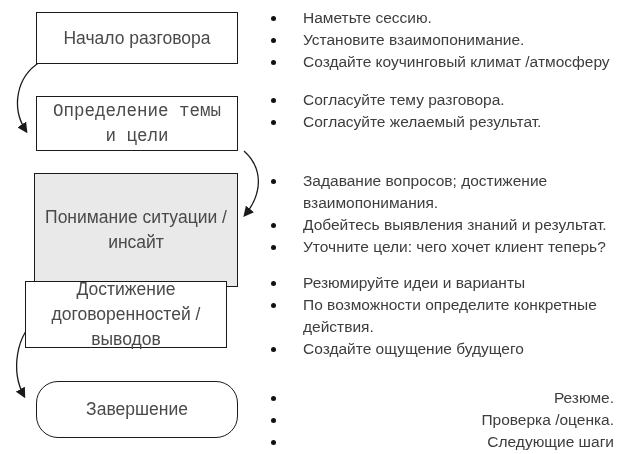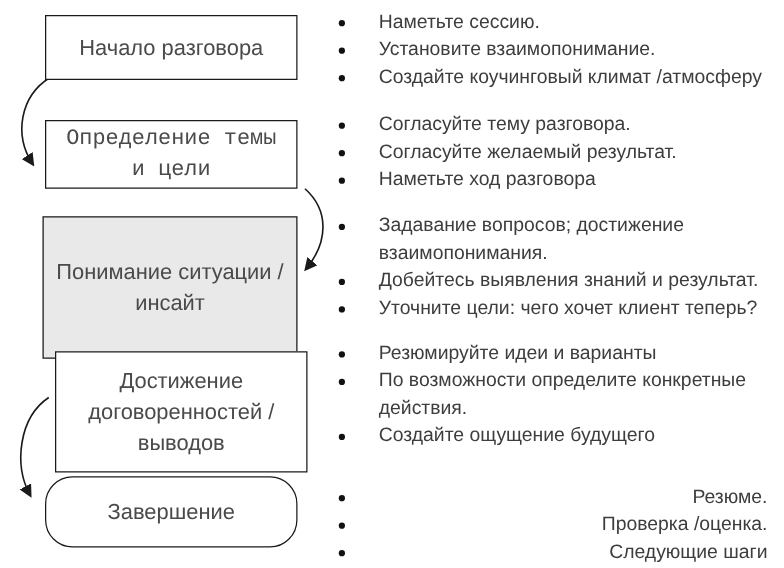--- a/index.html
+++ b/index.html
@@ -33,21 +33,21 @@
     color:var(--box-text);
     font-size:17.5px;
     line-height:25px;
     white-space:pre-line;
     padding:0 6px;
   }
   .stage-box.highlight{background:var(--highlight-fill);}
   .box-1{left:36px;top:12px;width:202px;height:52px;}
   .box-2{left:36px;top:96px;width:202px;height:55px;font-family:Liberation Mono, monospace;}
   .box-3{left:34px;top:173px;width:204px;height:114px;}
-  .box-4{left:44px;top:281px;width:202px;height:97px;}
+  .box-4{left:25px;top:281px;width:202px;height:67px;}
   .box-5{left:36px;top:381px;width:202px;height:57px;border-radius:22px;}
 
   .bullet-group{
     position:absolute;
     left:262px;
     width:356px;
     margin:0;padding:0;
     list-style:none;
   }
   .group-1{top:7px;}
@@ -100,21 +100,20 @@
 
   <ul class="bullet-group group-1">
     <li>Наметьте сессию.</li>
     <li>Установите взаимопонимание.</li>
     <li>Создайте коучинговый климат /атмосферу</li>
   </ul>
 
   <ul class="bullet-group group-2">
     <li>Согласуйте тему разговора.</li>
     <li>Согласуйте желаемый результат.</li>
-    <li>Наметьте ход разговора</li>
   </ul>
 
   <ul class="bullet-group group-3">
     <li>Задавание вопросов; достижение взаимопонимания.</li>
     <li>Добейтесь выявления знаний и результат.</li>
     <li>Уточните цели: чего хочет клиент теперь?</li>
   </ul>
 
   <ul class="bullet-group group-4">
     <li>Резюмируйте идеи и варианты</li>

